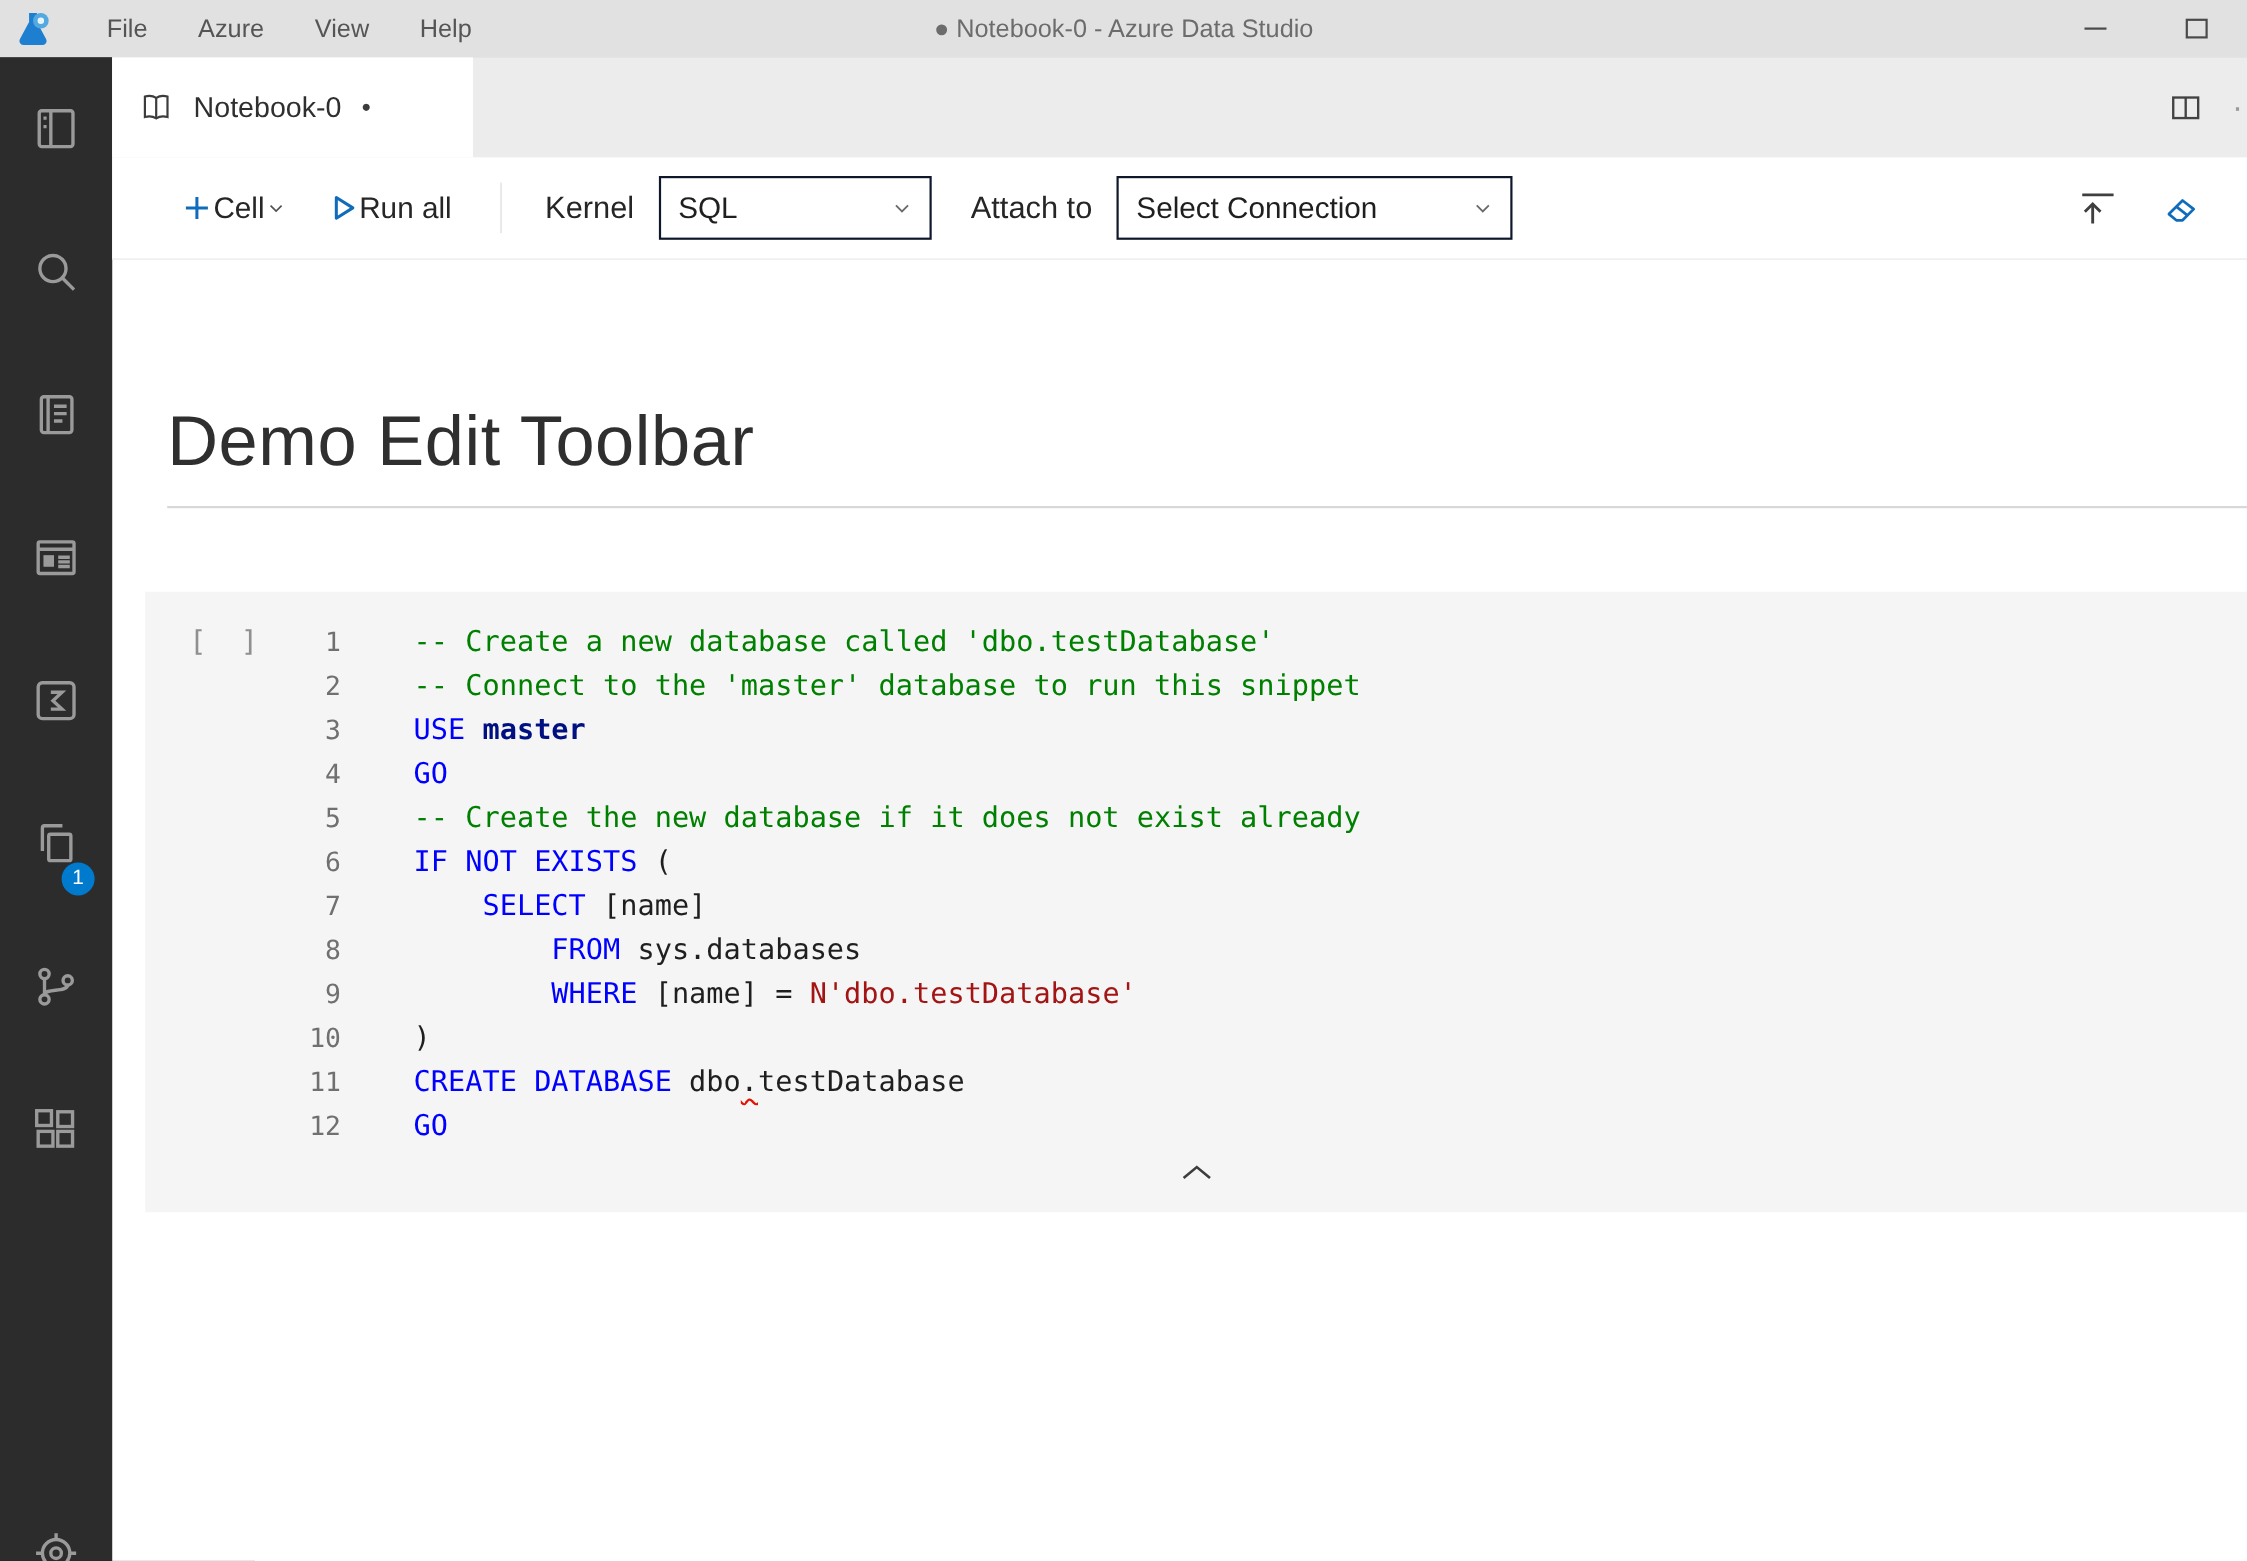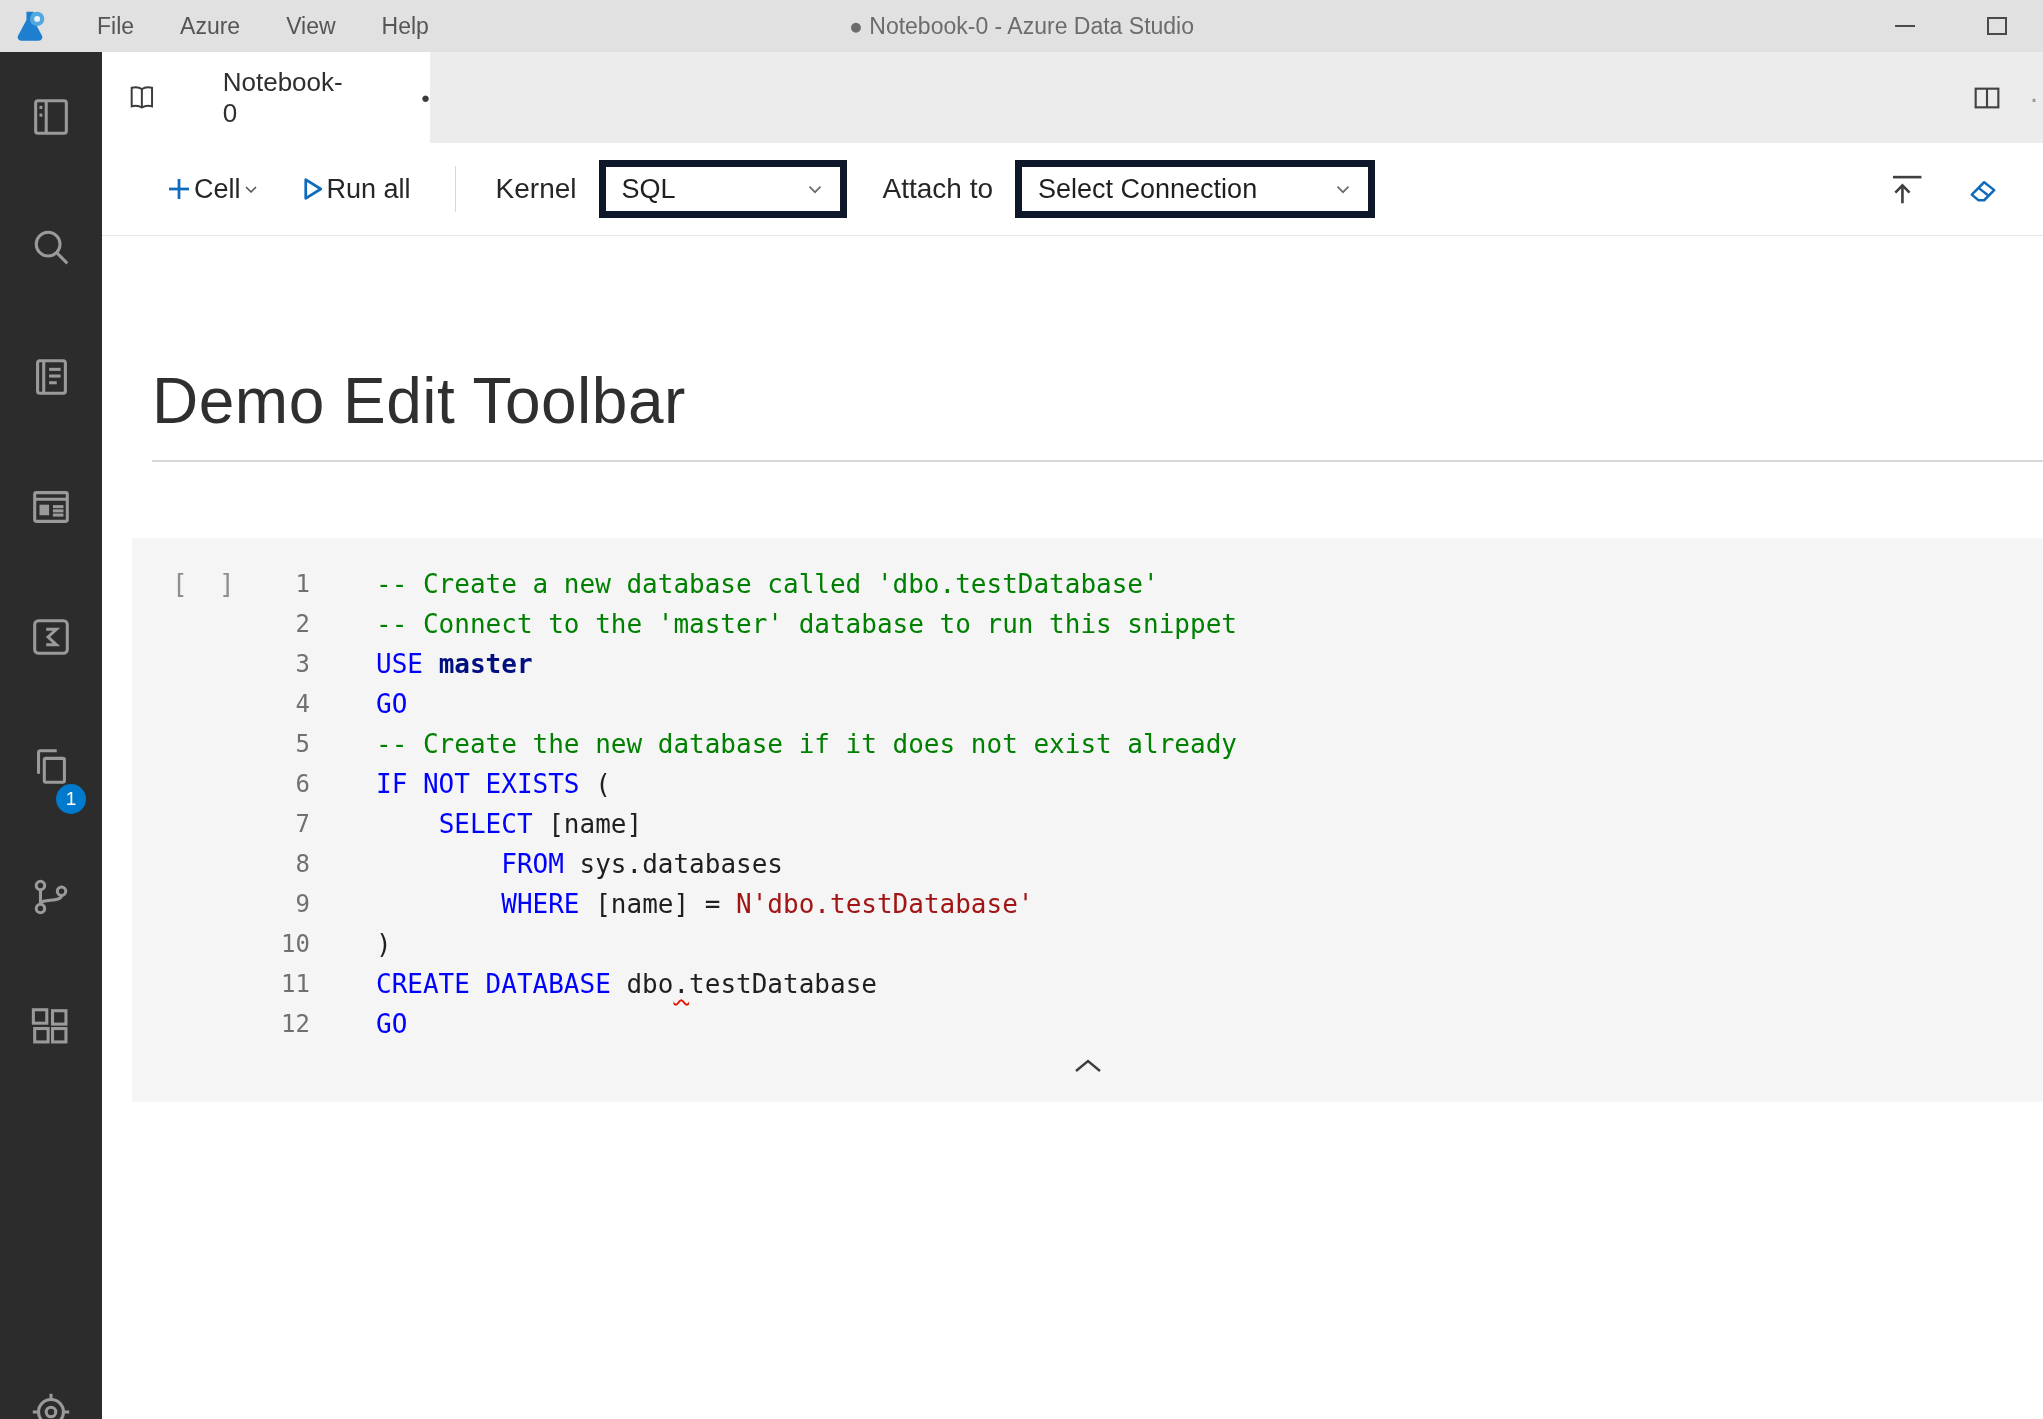--- a/index.html
+++ b/index.html
@@ -24,36 +24,36 @@
   .ab-item svg { stroke:#9a9a9a; fill:none; stroke-width:1.6; }
   .ab-badge { position:absolute; right:16px; bottom:18px; min-width:30px; height:30px; border-radius:15px; background:#007acc; color:#fff; font-size:19px; display:flex; align-items:center; justify-content:center; }
   .ab-bottom { position:absolute; bottom:-30px; left:0; width:102px; height:60px; display:flex; justify-content:center; }
   .ab-bottom svg { stroke:#9a9a9a; fill:none; stroke-width:1.6; }
 
   
   .main { position:absolute; top:52px; left:102px; right:0; bottom:0; background:#fff; }
 
   
   .tabbar { position:relative; height:91px; background:#ececec; display:flex; }
-  .tab { width:328px; height:91px; background:#fff; display:flex; align-items:center; padding-left:24px;gap:47px; }
+  .tab { width:328px; height:91px; background:#fff; display:flex; align-items:center; padding-left:24px; }
   .tab svg { stroke:#3c3c3c; fill:none; stroke-width:1.5; }
   .tab-label { font-size:26px; color:#2f2f2f; margin-left:18px; }
   .tab-dirty { font-size:15px; color:#3c3c3c; margin-left:18px; }
   .tabbar-actions { position:absolute; right:40px; top:0; height:91px; display:flex; align-items:center; gap:28px; }
   .tabbar-actions svg { stroke:#424242; fill:none; stroke-width:1.6; }
   .more-dot { position:absolute; right:4px; top:0; height:91px; display:flex; align-items:center; font-size:30px; color:#9a9a9a; }
 
   
   .nbtoolbar { height:93px; background:#fff; border-bottom:1px solid #e7e7e7; display:flex; align-items:center; padding-left:44px; }
   .tb-btn { display:flex; align-items:center; padding:0 18px; font-size:27px; color:#262626; cursor:default; }
   .tb-btn svg.blue { stroke:#0f6cbd; fill:none; stroke-width:2.2; }
   .tb-btn svg.caret { stroke:#4f4f4f; fill:none; stroke-width:1.8; }
   .tb-divider { width:1px; height:46px; background:#d8d8d8; margin:0 26px; }
   .tb-label { font-size:28px; color:#262626; margin:0 22px 0 14px; }
-  .dropdown { height:58px; border:7px solid #0f172a; background:#fff; display:flex; align-items:center; justify-content:space-between; padding:0 14px 0 16px; }
+  .dropdown { height:58px; border:2px solid #0f172a; background:#fff; display:flex; align-items:center; justify-content:space-between; padding:0 14px 0 16px; }
   .dd-kernel { width:248px; }
   .dd-attach { width:360px; margin-right:0;gap:32px; }
   .dd-value { font-size:27px; color:#1f1f1f; white-space:nowrap; }
   .dropdown svg { stroke:#6a6a6a; fill:none; stroke-width:1.8; }
   .tb-right { margin-left:auto; display:flex; align-items:center; gap:40px; margin-right:42px; }
   .tb-right .icon-btn { display:flex; align-items:center; justify-content:center; }
   .icon-collapse svg { stroke:#3f3f3f; fill:none; stroke-width:2.2; }
   .icon-eraser svg { stroke:#0f6cbd; fill:none; stroke-width:2.2; }
 
   

